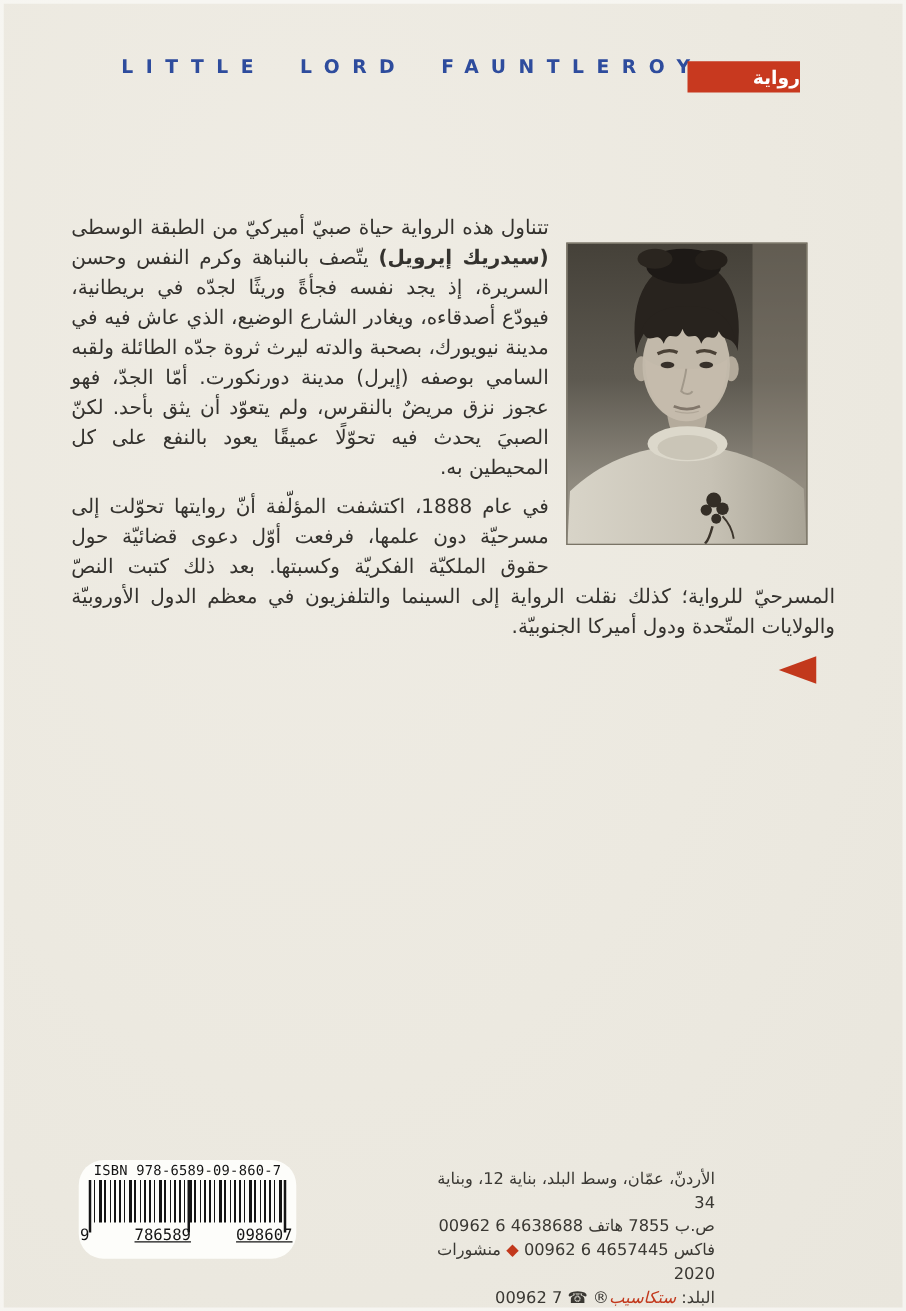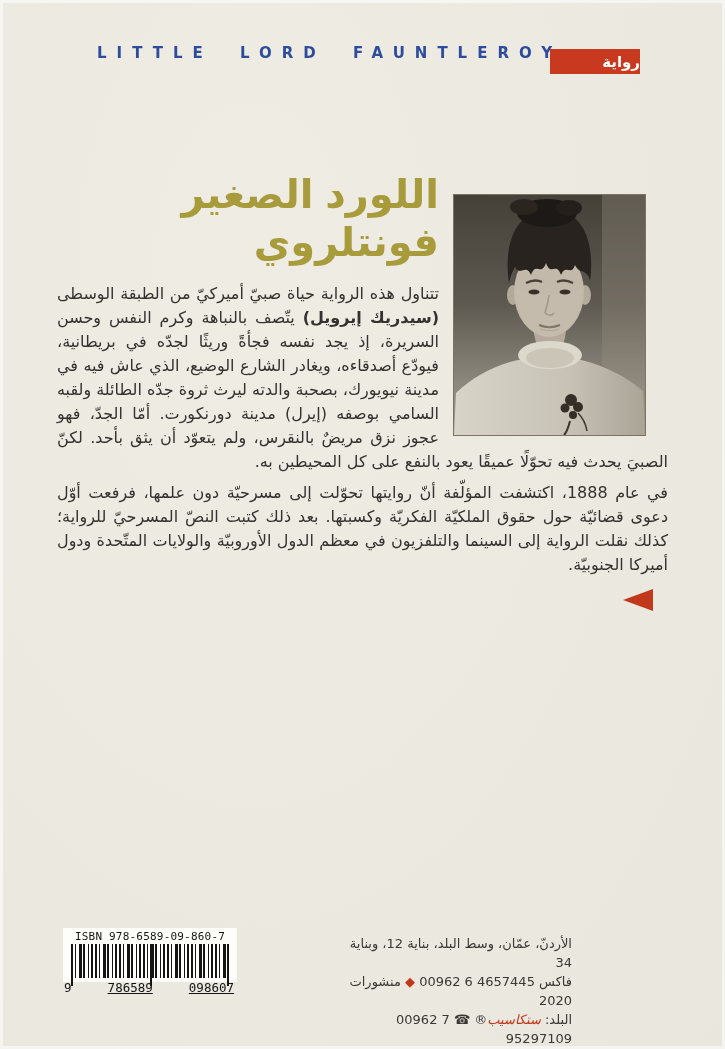--- a/index.html
+++ b/index.html
@@ -40,22 +40,22 @@
     text-align:justify;text-justify:inter-word;
   }
   .end-marker{
     width:0;height:0;clear:both;
     border-top:11px solid transparent;border-bottom:11px solid transparent;
     border-right:30px solid #C2381C;
     margin:12px 15px 0 auto;
   }
   
   .barcode-box{
-    position:absolute;left:63px;top:928px;width:174px;height:54px;
-    background:#fdfdfa;box-sizing:border-box;padding-top:2px;
+    position:absolute;left:63px;top:928px;width:174px;height:79px;
+    background:#fdfdfa;box-sizing:border-box;padding-top:2px;border-radius:20px;
   }
   .isbn-label{
     text-align:center;font-family:"DejaVu Sans Mono",monospace;
     font-size:11px;color:#141414;letter-spacing:.2px;white-space:nowrap;
   }
   .bars{
     position:relative;height:34px;margin:1px 8px 0;
     background:repeating-linear-gradient(90deg,
       #141414 0 2px,#fdfdfa 2px 4px,
       #141414 4px 5px,#fdfdfa 5px 8px,
@@ -145,21 +145,20 @@
           <circle cx="117" cy="205" r="6"></circle>
           <circle cx="124" cy="212" r="5"></circle>
           <circle cx="111" cy="213" r="4.5"></circle>
           <circle cx="119" cy="220" r="4"></circle>
         </g>
         <path d="M116,226 C114,234 112,238 110,240" stroke="#3c352c" stroke-width="2" fill="none"></path>
         <path d="M124,218 C130,224 132,230 133,236" stroke="#3c352c" stroke-width="1.5" fill="none"></path>
       </svg>
     </div>
 
-    <h1 class="book-title">اللورد الصغير فونتلروي</h1>
 
     <p><span>تتناول هذه الرواية حياة صبيّ أميركيّ من الطبقة الوسطى </span><b>(سيدريك إيرويل)</b><span> يتّصف بالنباهة وكرم النفس وحسن السريرة، إذ يجد نفسه فجأةً وريثًا لجدّه في بريطانية، فيودّع أصدقاءه، ويغادر الشارع الوضيع، الذي عاش فيه في مدينة نيويورك، بصحبة والدته ليرث ثروة جدّه الطائلة ولقبه السامي بوصفه (إيرل) مدينة دورنكورت. أمّا الجدّ، فهو عجوز نزق مريضٌ بالنقرس، ولم يتعوّد أن يثق بأحد. لكنّ الصبيَ يحدث فيه تحوّلًا عميقًا يعود بالنفع على كل المحيطين به.</span></p>
 
     <p>في عام 1888، اكتشفت المؤلّفة أنّ روايتها تحوّلت إلى مسرحيّة دون علمها، فرفعت أوّل دعوى قضائيّة حول حقوق الملكيّة الفكريّة وكسبتها. بعد ذلك كتبت النصّ المسرحيّ للرواية؛ كذلك نقلت الرواية إلى السينما والتلفزيون في معظم الدول الأوروبيّة والولايات المتّحدة ودول أميركا الجنوبيّة.</p>
 
     <div class="end-marker"></div>
   </div>
 
   <div class="barcode-box">
     <div class="isbn-label">ISBN 978-6589-09-860-7</div>
@@ -170,20 +169,21 @@
     </div>
     <div class="digits">
       <span>9</span>
       <span>786589</span>
       <span>098607</span>
     </div>
   </div>
 
   <div class="publisher" dir="rtl">
     <div>الأردنّ، عمّان، وسط البلد، بناية 12، وبناية 34</div>
+    <div>ص.ب 7855  هاتف ⁦00962 6 4638688⁩</div>
     <div><span>فاكس ⁦00962 6 4657445⁩</span>
       <span class="red">◆</span>
       <span>منشورات 2020</span></div>
     <div><span>البلد:</span>
       <span class="sig">ستكاسيب</span><span>®</span>
       <span>☎</span>
       <span class="num">00962 7 95297109</span></div>
   </div>
 
 

